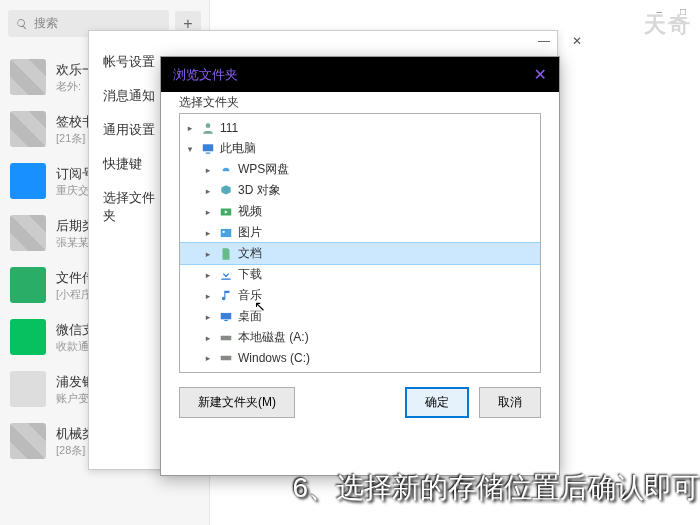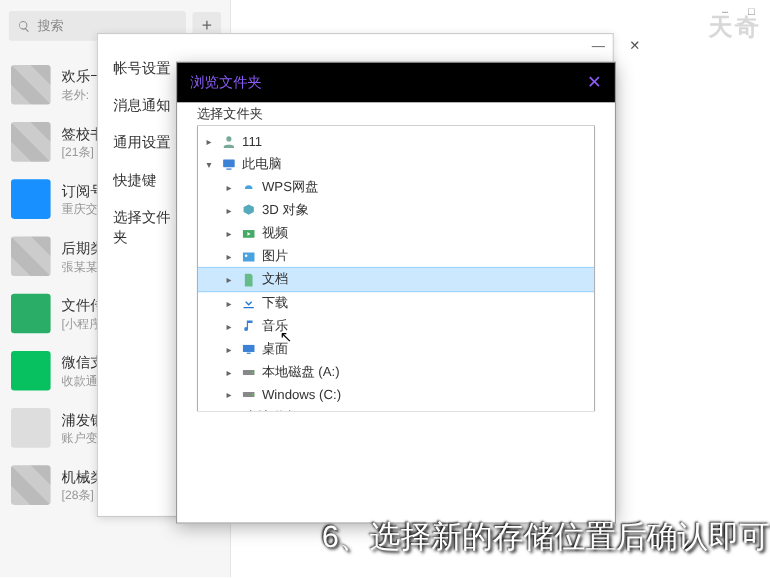--- a/index.html
+++ b/index.html
@@ -268,17 +268,22 @@
       <div class="tree-item l2">
         <span class="icon">
           <svg width="14" height="14" viewBox="0 0 24 24" fill="#888">
             <rect x="3" y="8" width="18" height="8" rx="1"></rect>
             <circle cx="18" cy="12" r="1" fill="#4d4"></circle>
           </svg>
         </span>
         <span>本地磁盘 (D:)</span>
       </div>
     </div>
+  <div class="browse-buttons">
+    <button class="new-folder">新建文件夹(M)</button>
+    <button class="primary">确定</button>
+    <button>取消</button>
+  </div>
 </div>
 
 <div class="cursor">↖</div>
 
 <div class="caption">6、选择新的存储位置后确认即可</div>
 
 </body></html>

